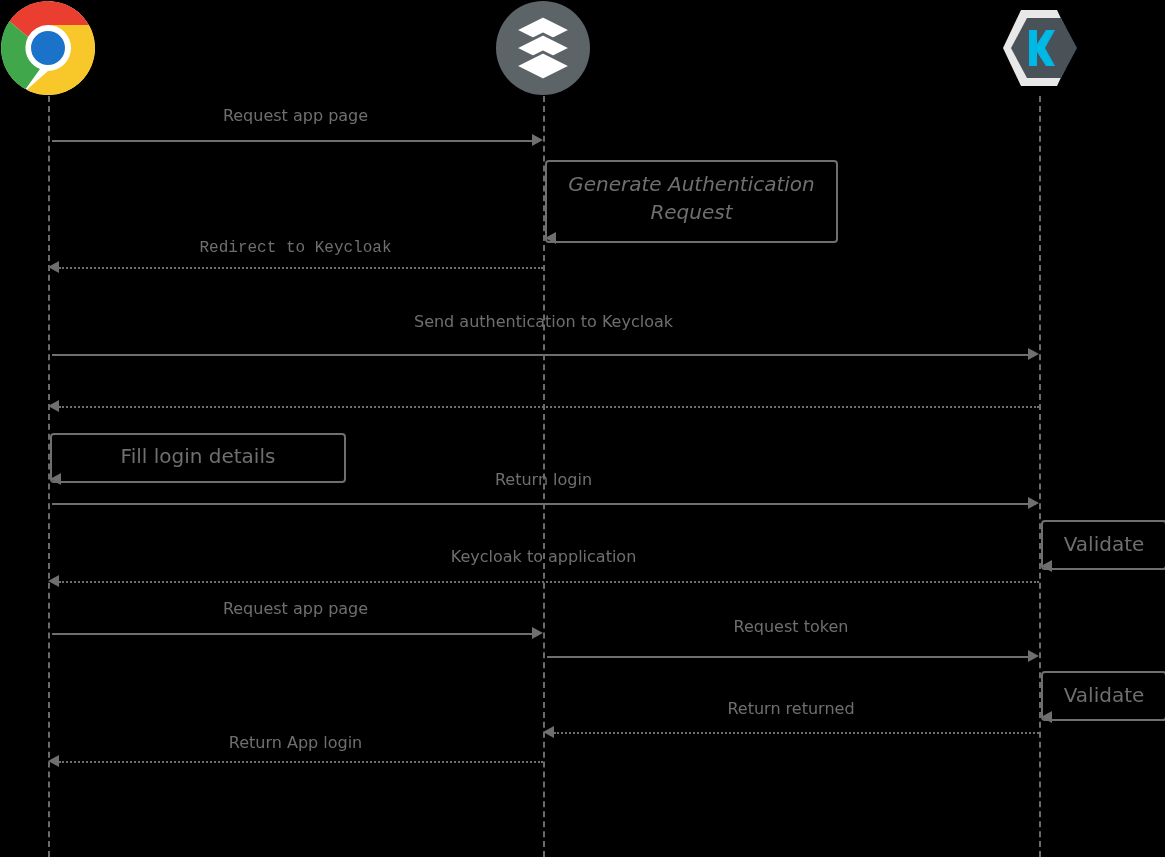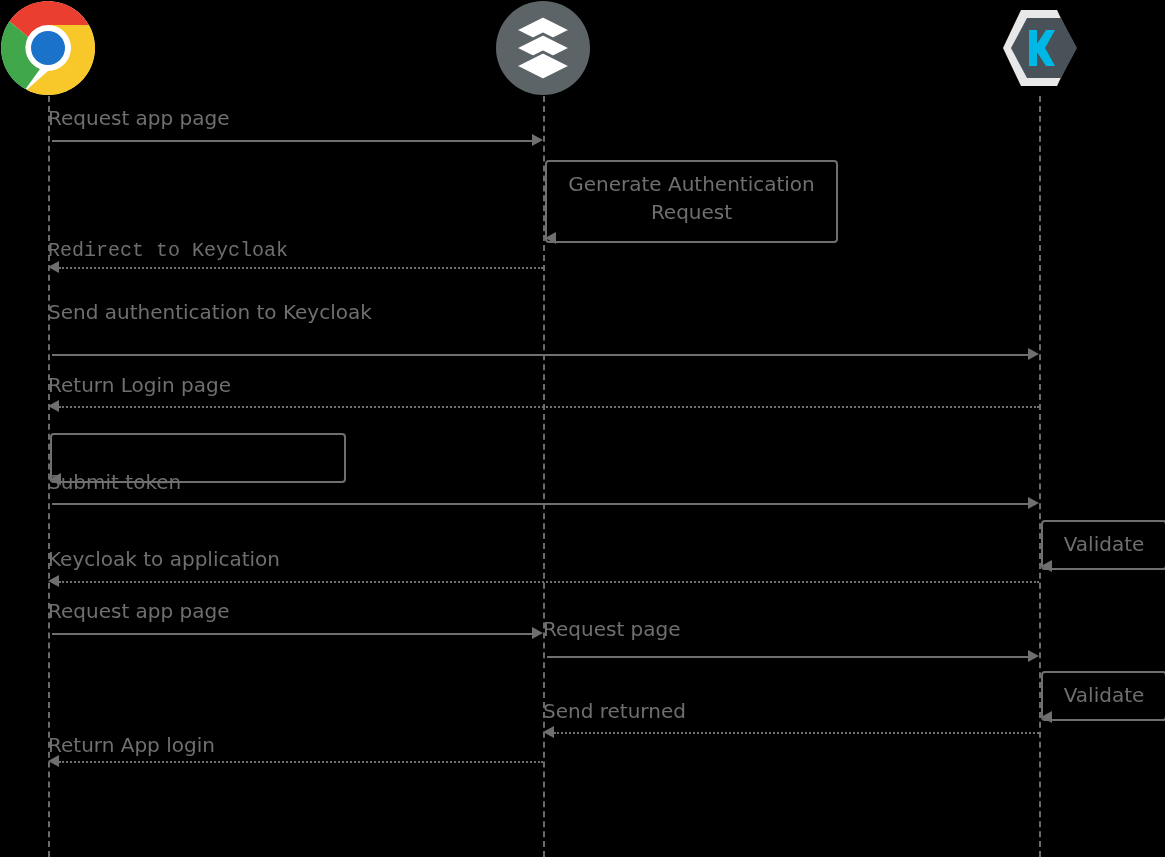--- a/index.html
+++ b/index.html
@@ -27,22 +27,23 @@
     border-left: 2px dashed #6b6b6b;
   }
   .actor-icon {
     position: absolute;
     width: 96px;
     height: 96px;
   }
   .msg-label {
     position: absolute;
     color: #6f6f6f;
-    font-size: 20px;
+    font-size: 16px;
     white-space: nowrap;
+    text-align: center;
   }
   .arrow-line {
     position: absolute;
     height: 0;
     border-top: 2px solid #6f6f6f;
   }
   .arrow-line.dotted {
     border-top: 2px dotted #6f6f6f;
   }
   .arrow-head {
@@ -116,63 +117,63 @@
       <path d="M36 18 L70 18 L86 48 L70 78 L36 78 L20 48 Z" fill="#4a5259"></path>
       <path d="M38 30 L46 30 L46 44 L55 30 L64 30 L54 48 L64 66 L55 66 L46 52 L46 66 L38 66 Z" fill="#00b8e6"></path>
     </svg>
   </div>
 
   <div class="msg-label" style="left:48px; top:106px; width:495px;">Request app page</div>
   <div class="arrow-line" style="left:52px; top:140px; width:485px;"></div>
   <div class="arrow-head right" style="left:532px; top:134px;"></div>
 
   <div class="self-box" style="left:545px; top:160px; width:293px; height:83px;"></div>
-  <div class="self-label" style="left:551px; top:170px; width:281px;">Generate Authentication Request</div>
+  <div class="self-label" style="left:551px; top:170px; width:281px;font-style:italic;">Generate Authentication Request</div>
   <div class="arrow-head left" style="left:545px; top:232px;"></div>
 
   <div class="msg-label" style="left:48px; top:239px; width:495px;font-family:Liberation Mono, monospace;">Redirect to Keycloak</div>
   <div class="arrow-line dotted" style="left:59px; top:267px; width:484px;"></div>
   <div class="arrow-head left" style="left:48px; top:261px;"></div>
 
-  <div class="msg-label" style="left:48px; top:300px; width:991px;">Send authentication to Keycloak</div>
+  <div class="msg-label" style="left:48px; top:312px; width:991px;">Send authentication to Keycloak</div>
   <div class="arrow-line" style="left:52px; top:354px; width:981px;"></div>
   <div class="arrow-head right" style="left:1028px; top:348px;"></div>
 
-  <div class="msg-label" style="left:48px; top:373px; width:991px;">Return Login page</div>
   <div class="arrow-line dotted" style="left:59px; top:406px; width:980px;"></div>
   <div class="arrow-head left" style="left:48px; top:400px;"></div>
 
   <div class="self-box" style="left:50px; top:433px; width:296px; height:50px;"></div>
+  <div class="self-label" style="left:56px; top:442px; width:284px;">Fill login details</div>
   <div class="arrow-head left" style="left:50px; top:473px;"></div>
 
-  <div class="msg-label" style="left:48px; top:470px; width:991px;">Submit token</div>
+  <div class="msg-label" style="left:48px; top:470px; width:991px;">Return login</div>
   <div class="arrow-line" style="left:52px; top:503px; width:981px;"></div>
   <div class="arrow-head right" style="left:1028px; top:497px;"></div>
 
   <div class="self-box" style="left:1041px; top:520px; width:126px; height:50px;"></div>
   <div class="self-label" style="left:1047px; top:530px; width:114px;">Validate</div>
   <div class="arrow-head left" style="left:1041px; top:560px;"></div>
 
   <div class="msg-label" style="left:48px; top:547px; width:991px;">Keycloak to application</div>
   <div class="arrow-line dotted" style="left:59px; top:581px; width:980px;"></div>
   <div class="arrow-head left" style="left:48px; top:575px;"></div>
 
   <div class="msg-label" style="left:48px; top:599px; width:495px;">Request app page</div>
   <div class="arrow-line" style="left:52px; top:633px; width:485px;"></div>
   <div class="arrow-head right" style="left:532px; top:627px;"></div>
 
-  <div class="msg-label" style="left:543px; top:617px; width:496px;">Request page</div>
+  <div class="msg-label" style="left:543px; top:617px; width:496px;">Request token</div>
   <div class="arrow-line" style="left:547px; top:656px; width:486px;"></div>
   <div class="arrow-head right" style="left:1028px; top:650px;"></div>
 
   <div class="self-box" style="left:1041px; top:671px; width:126px; height:50px;"></div>
   <div class="self-label" style="left:1047px; top:681px; width:114px;">Validate</div>
   <div class="arrow-head left" style="left:1041px; top:711px;"></div>
 
-  <div class="msg-label" style="left:543px; top:699px; width:496px;">Send returned</div>
+  <div class="msg-label" style="left:543px; top:699px; width:496px;">Return returned</div>
   <div class="arrow-line dotted" style="left:554px; top:732px; width:485px;"></div>
   <div class="arrow-head left" style="left:543px; top:726px;"></div>
 
   <div class="msg-label" style="left:48px; top:733px; width:495px;">Return App login</div>
   <div class="arrow-line dotted" style="left:59px; top:761px; width:484px;"></div>
   <div class="arrow-head left" style="left:48px; top:755px;"></div>
 
 </div>
 
 </body></html>

